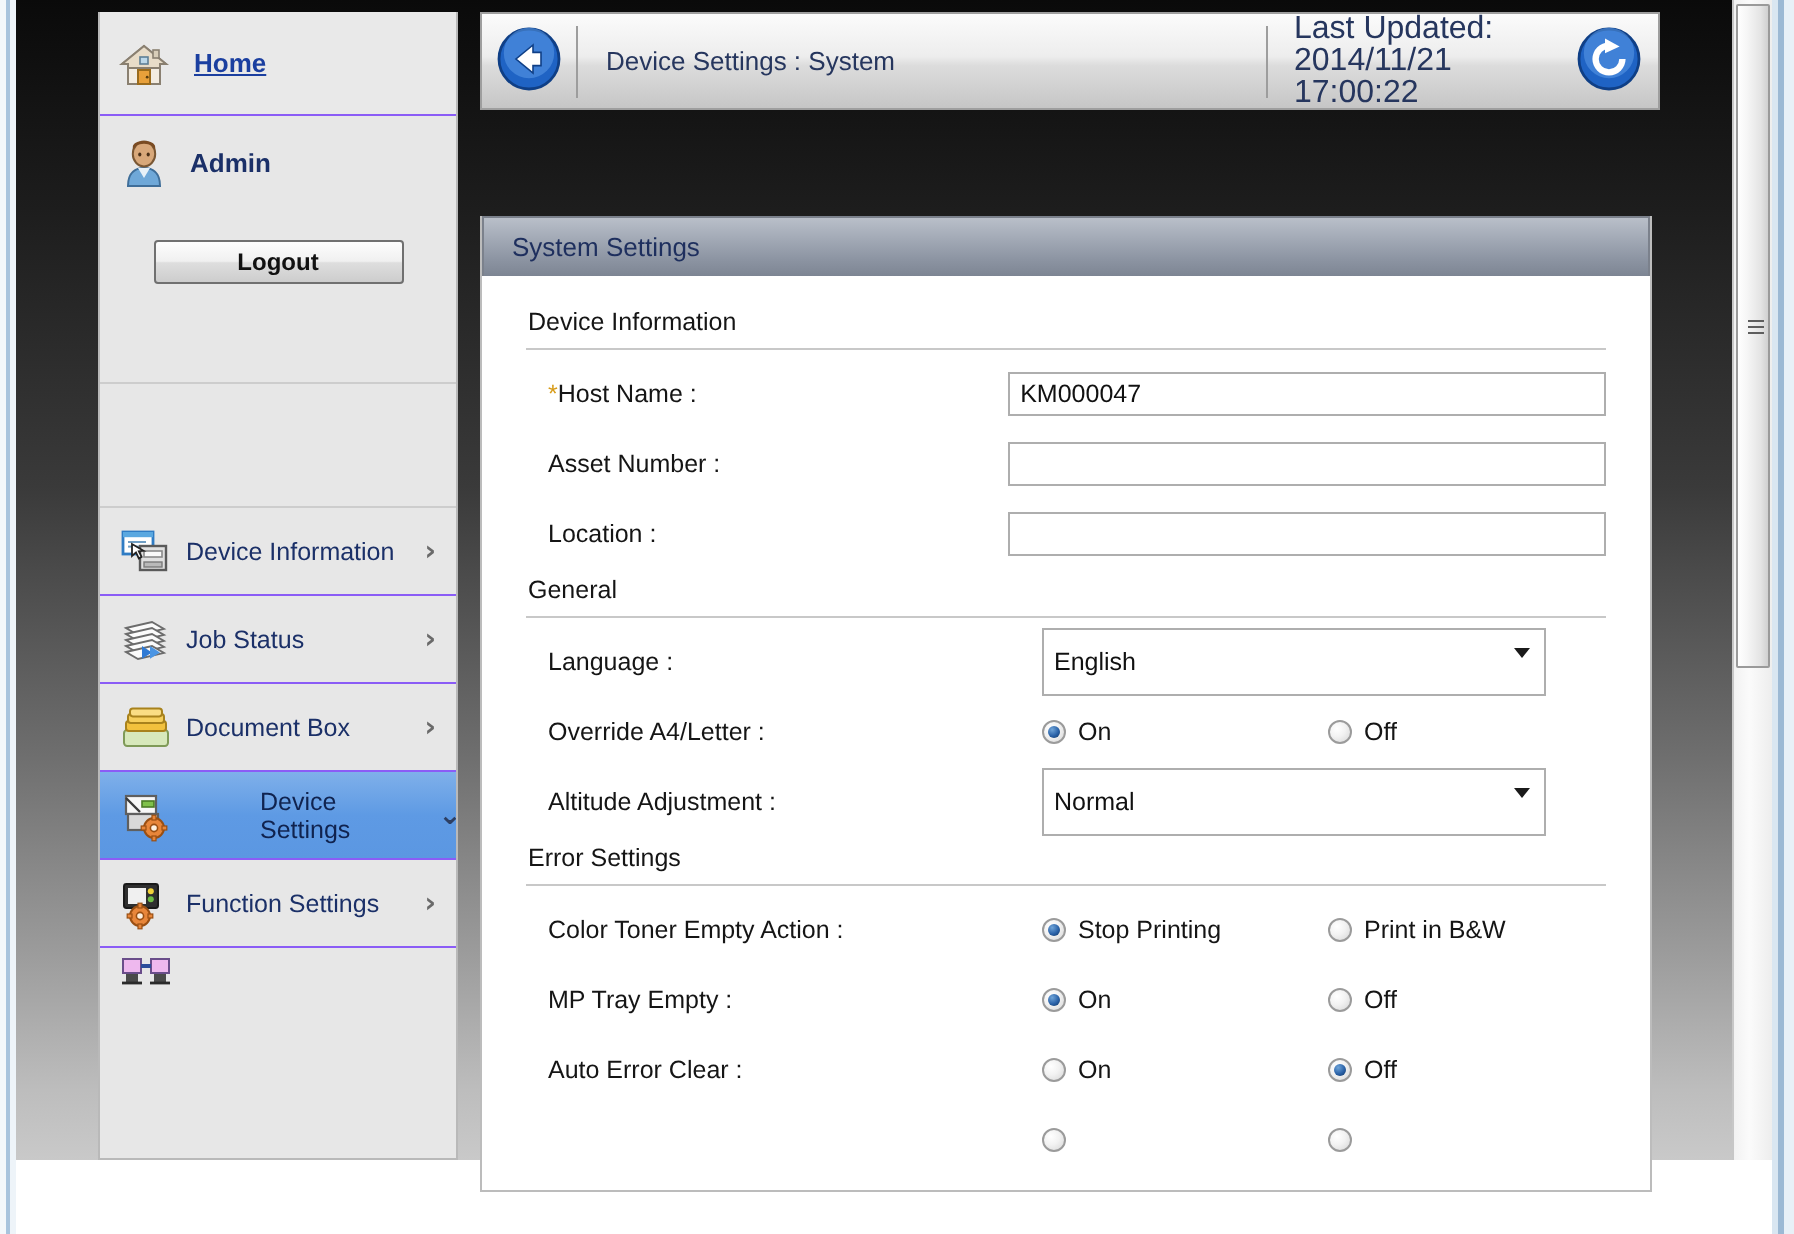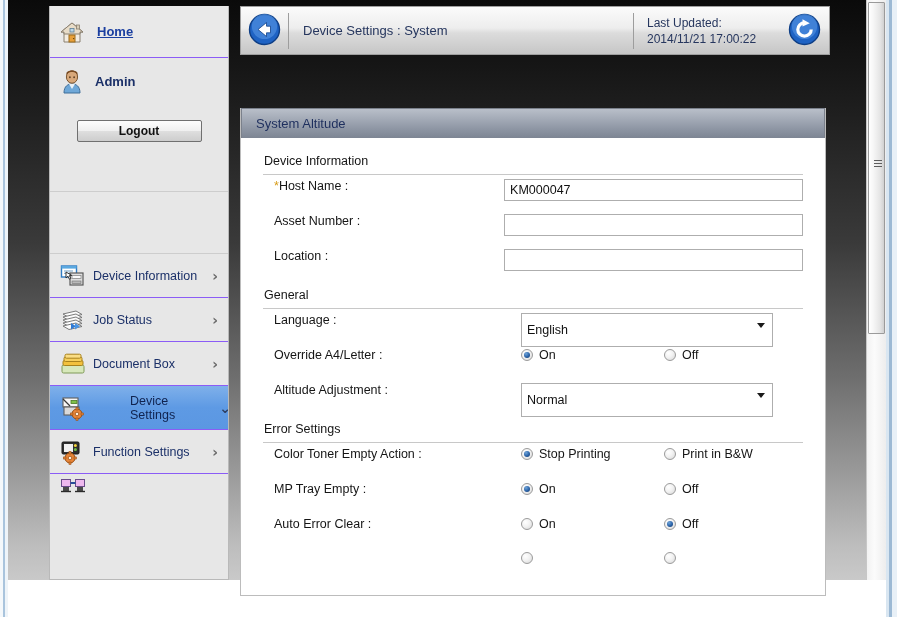--- a/index.html
+++ b/index.html
@@ -140,21 +140,21 @@
   }
   .back-btn { margin-left:7px; cursor:pointer; }
   .topbar-divider {
     width:1px; height:36px; background:#9d9d9d; margin-left:7px;
   }
   .crumb {
     flex:1; padding-left:14px; color:#26365e; font-size:13px;
   }
   .updated-divider { width:1px; height:36px; background:#9d9d9d; }
   .updated {
-    width:150px; padding-left:13px; color:#26365e; font-size:12px; line-height:16px;
+    width:150px; padding-left:13px; color:#26365e; font-size:16px; line-height:16px;
   }
   .refresh-btn { margin-right:8px; margin-left:4px; cursor:pointer; }
 
   .panel {
     margin-top:53px; width:586px; background:#ffffff;
     border:1px solid #bcbcbc; border-top:none;
   }
   .panel-head {
     height:30px; line-height:29px; padding-left:14px;
     background: linear-gradient(to bottom, #b9bfc9 0%, #a6adb9 30%, #8d95a3 70%, #7d8593 100%);
@@ -162,21 +162,21 @@
     border:1px solid #7b818c; border-bottom:none;
   }
   .panel-body { padding:12px 22px 8px 22px; background:#ffffff; }
 
   .sect-title {
     font-size:12.5px; color:#151515; padding:4px 0 6px 1px;
   }
   .sect-rule { height:1px; background:#c8c8c8; margin-bottom:4px; }
 
   .frow {
-    display:flex; align-items:flex-start; min-height:35px;
+    display:flex; align-items:center; min-height:35px;
   }
   .flabel {
     width:258px; padding-left:11px; font-size:12.5px; color:#151515;
   }
   .req { color:#d79b17; }
 
   .ftext {
     width:320px; height:22px; background:#fff;
     border:1px solid #aeaeae; padding:0 5px;
     font-size:12.5px; color:#111; font-family:"Liberation Sans", sans-serif;
@@ -399,21 +399,21 @@
         <svg width="33" height="33" viewBox="0 0 33 33">
           <circle cx="16.5" cy="16.5" r="15" fill="#1f63c4" stroke="#0f3f86" stroke-width="1.4"></circle>
           <circle cx="16.5" cy="13.5" r="12.6" fill="#5b9ae8" opacity="0.55"></circle>
           <path d="M16.5 8.2 A8.3 8.3 0 1 0 24.8 16.5 L21.6 16.5 A5.1 5.1 0 1 1 16.5 11.4 Z" fill="#ffffff"></path>
           <polygon points="14.5,6.2 21.8,10.2 14.5,13.6" fill="#ffffff"></polygon>
         </svg>
       </span>
     </div>
 
     <div class="panel">
-      <div class="panel-head">System Altitude</div>
+      <div class="panel-head">System Settings</div>
       <div class="panel-body">
 
         <div class="sect-title">Device Information</div>
         <div class="sect-rule"></div>
 
         <div class="frow">
           <span class="flabel"><span class="req">*</span><span>Host Name :</span></span>
           <input class="ftext" type="text" value="KM000047" style="">
         </div>
         <div class="frow">

